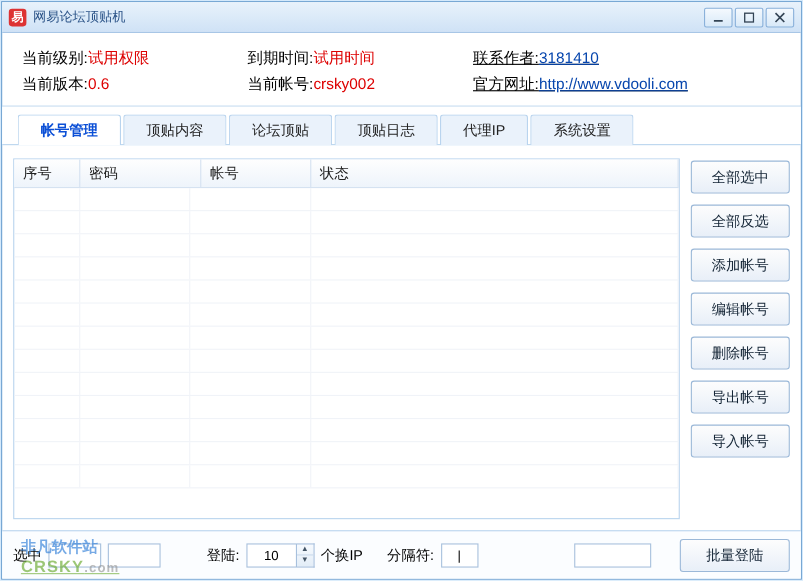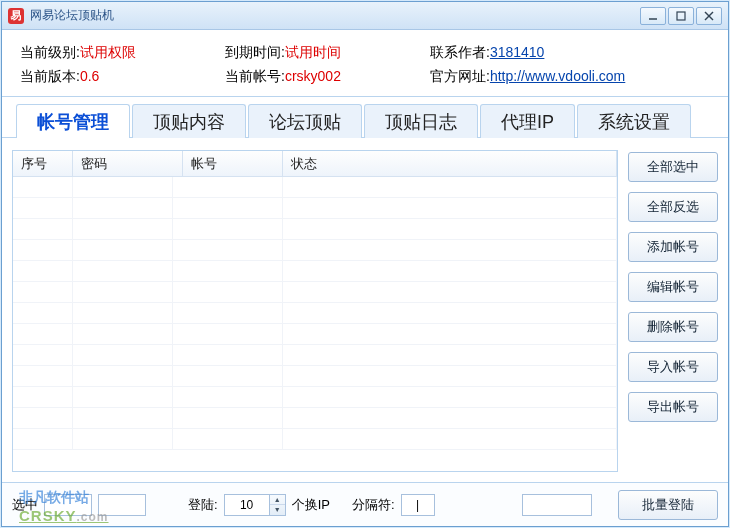--- a/index.html
+++ b/index.html
@@ -7,25 +7,25 @@
 .window { width: 728px; height: 526px; margin: 1px; border: 1px solid #6b9fd0; background: #fff; display: flex; flex-direction: column; }
 .titlebar { height: 28px; background: linear-gradient(#e8f2fb, #cfe2f6); display: flex; align-items: center; padding: 0 6px; border-bottom: 1px solid #a8c6e6; }
 .titlebar .ico { width: 16px; height: 16px; background: #d33; border-radius: 3px; margin-right: 6px; display: flex; align-items: center; justify-content: center; color: #fff; font-size: 11px; font-weight: bold; }
 .titlebar .title { font-size: 12px; color: #2c5488; flex: 1; }
 .wbtns { display: flex; gap: 2px; }
 .wbtn { width: 26px; height: 18px; background: linear-gradient(#f4f9fe,#d8e9f8); border: 1px solid #8ab1da; border-radius: 2px; display: flex; align-items: center; justify-content: center; font-size: 11px; color: #355; cursor: pointer; }
 .wbtn svg { width: 10px; height: 10px; }
 .infobar { padding: 10px 18px 8px; font-size: 14px; line-height: 24px; border-bottom: 1px solid #b9d4ee; }
 .inforow { display: flex; }
 .infocell { width: 205px; }
-.infocell:last-child { width: auto; }
+.infocell:last-child { width: auto; text-decoration: underline; }
 .val-red { color: #d00; }
 .lnk { color: #0645ad; text-decoration: underline; cursor: pointer; }
 .tabbar { display: flex; padding: 6px 14px 0; border-bottom: 1px solid #b9d4ee; background: #fff; }
-.tab { padding: 5px 20px 4px; font-size: 18px; border: 1px solid #b9d4ee; border-bottom: none; background: #eaf2fb; margin-right: 2px; border-radius: 3px 3px 0 0; cursor: pointer; color: #222; position: relative; top: 1px; }
+.tab { padding: 5px 20px 4px; font-size: 13px; border: 1px solid #b9d4ee; border-bottom: none; background: #eaf2fb; margin-right: 2px; border-radius: 3px 3px 0 0; cursor: pointer; color: #222; position: relative; top: 1px; }
 .tab.active { background: #fff; color: #0b4fd6; font-weight: bold; }
 .content { flex: 1; display: flex; padding: 12px 10px 10px; gap: 10px; }
 .table-wrap { flex: 1; border: 1px solid #b9d4ee; background: #fff; display: flex; flex-direction: column; }
 .thead { display: flex; height: 26px; background: linear-gradient(#fefefe,#eef4fb); border-bottom: 1px solid #d5e2f1; font-size: 13px; }
 .th { border-right: 1px solid #d5e2f1; padding: 4px 8px; color: #222; }
 .th.c1 { width: 60px; } .th.c2 { width: 100px; } .th.c3 { width: 110px; } .th.c4 { flex: 1; }
 .tbody { flex: 1; overflow: auto; }
 .trow { height: 21px; border-bottom: 1px solid #f0f3f8; display: flex; }
 .td { border-right: 1px solid #f0f3f8; padding: 2px 8px; }
 .td.c1 { width: 60px; } .td.c2 { width: 100px; } .td.c3 { width: 110px; } .td.c4 { flex: 1; }
@@ -181,22 +181,22 @@
             <div class="td c4"></div>
           </div>
       </div>
     </div>
     <div class="sidebtns">
       <button class="btn">全部选中</button>
       <button class="btn">全部反选</button>
       <button class="btn">添加帐号</button>
       <button class="btn">编辑帐号</button>
       <button class="btn">删除帐号</button>
+      <button class="btn">导出帐号</button>
       <button class="btn">导入帐号</button>
-      <button class="btn">导出帐号</button>
     </div>
   </div>
 
   <div class="bottombar">
     <span>选中</span>
     <input class="inp w48" style="">
     <input class="inp w48" style="">
     <div style="width:30px"></div>
     <span>登陆:</span>
     <div style="display:flex">

